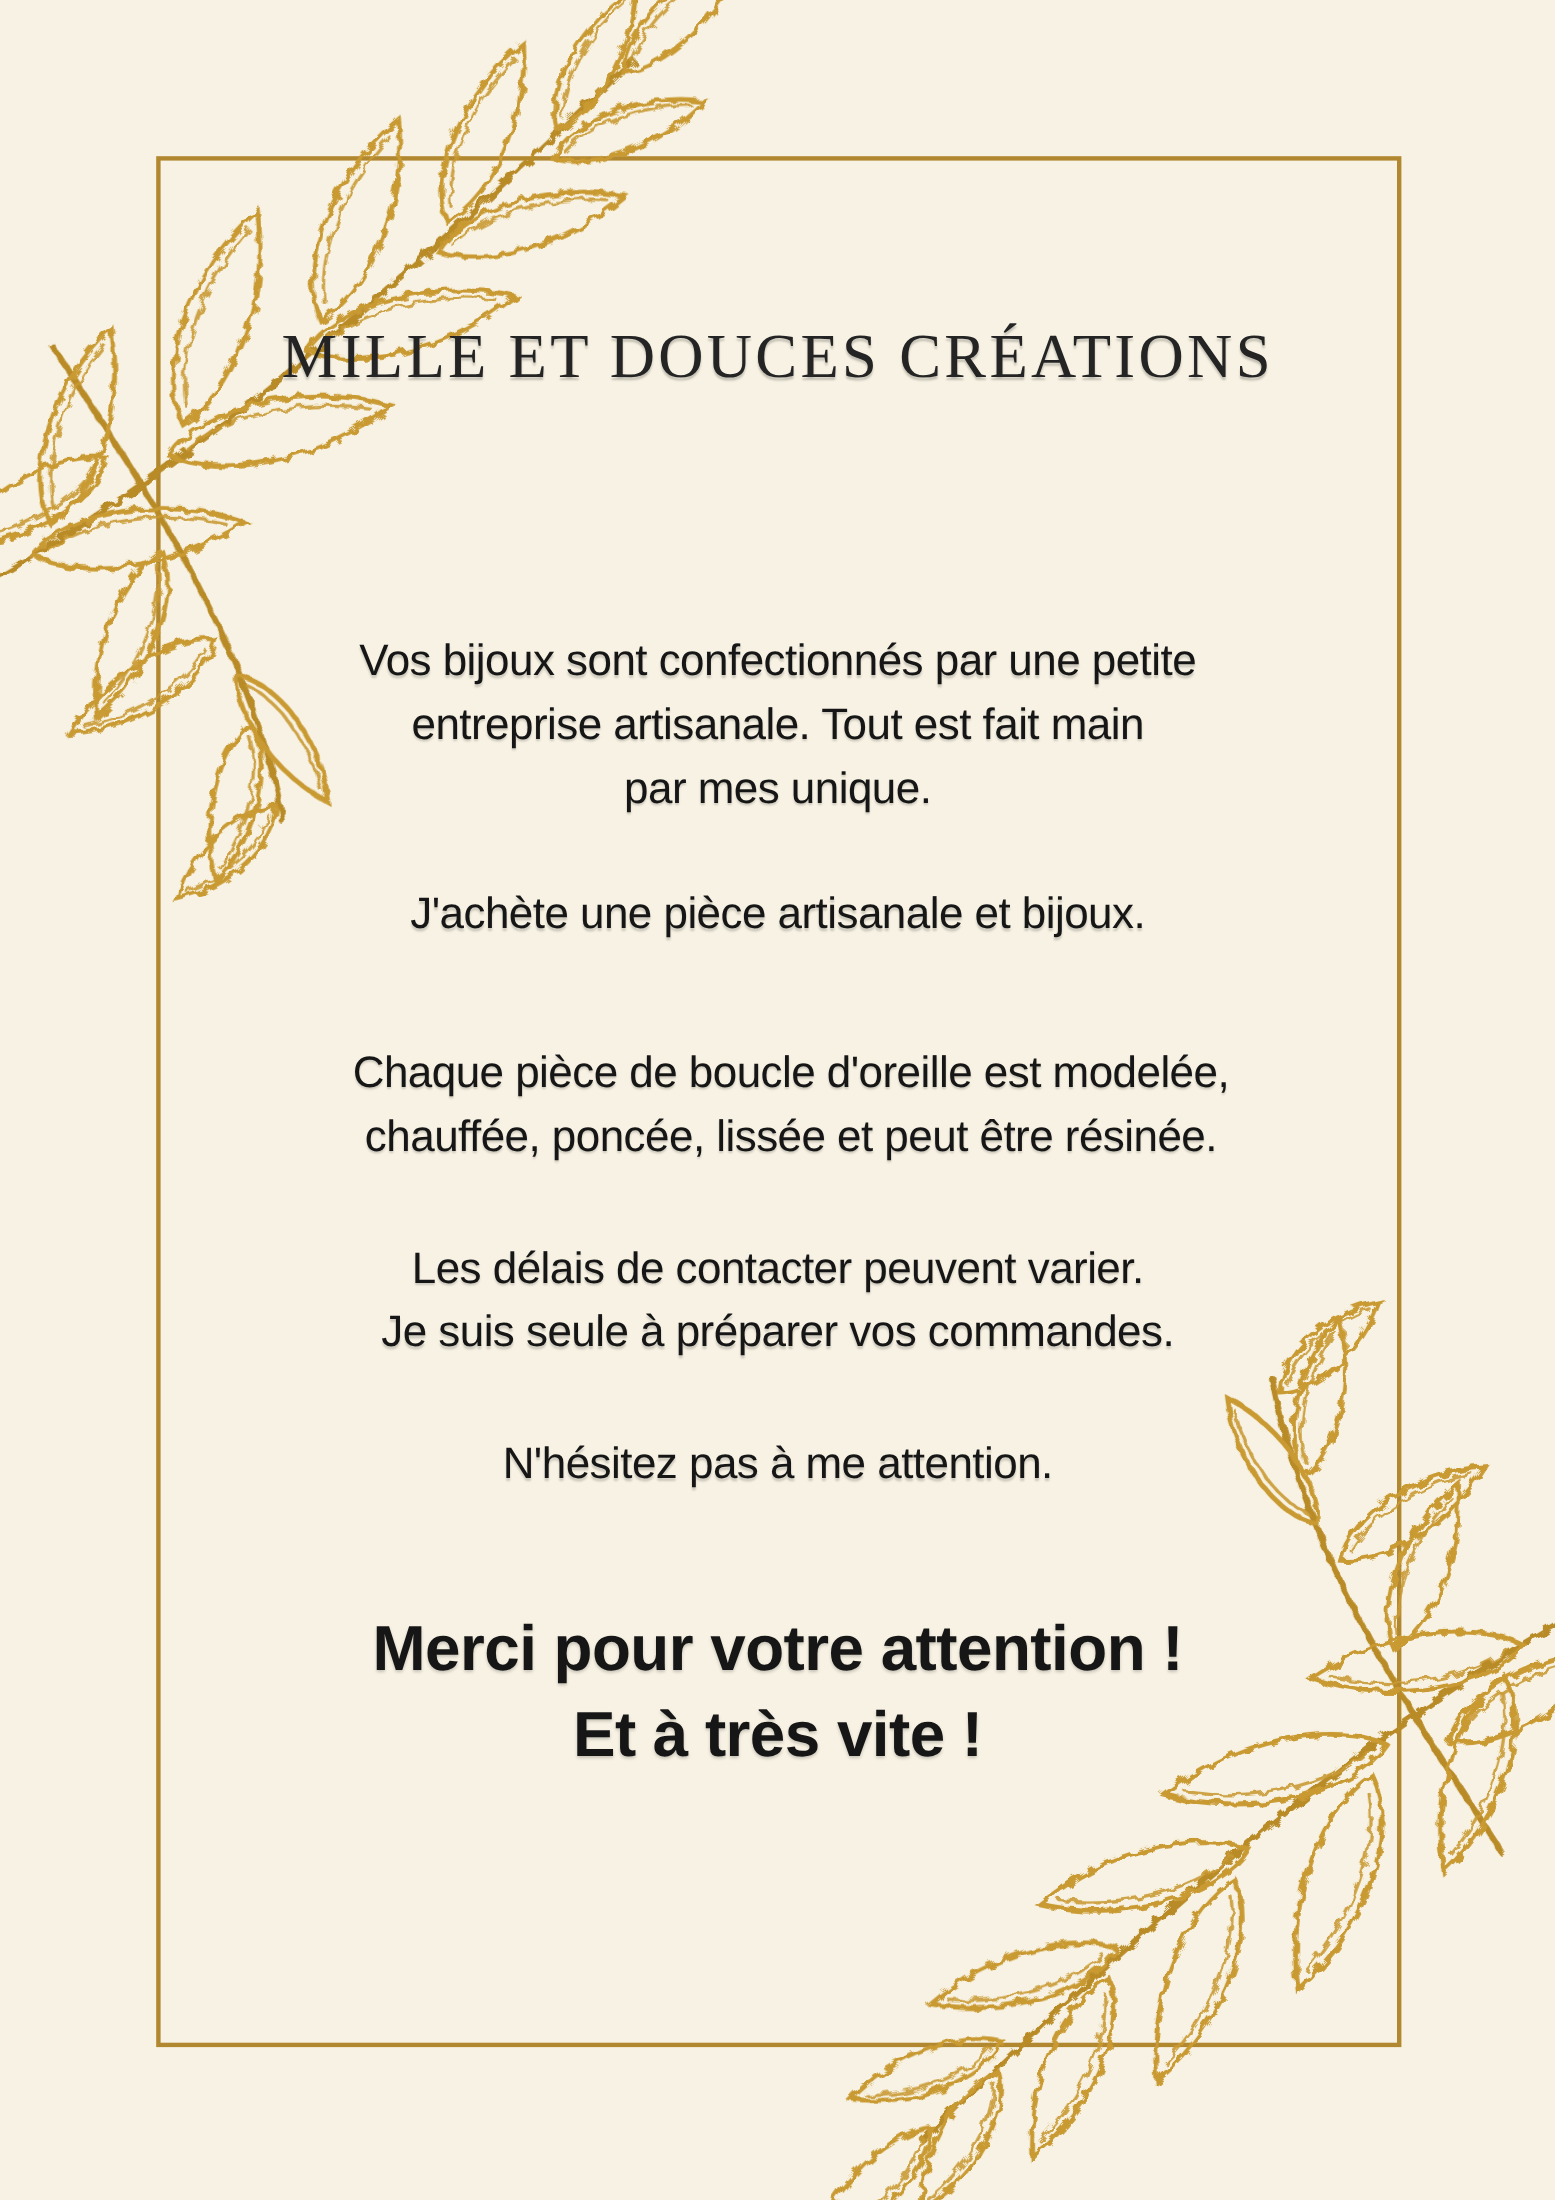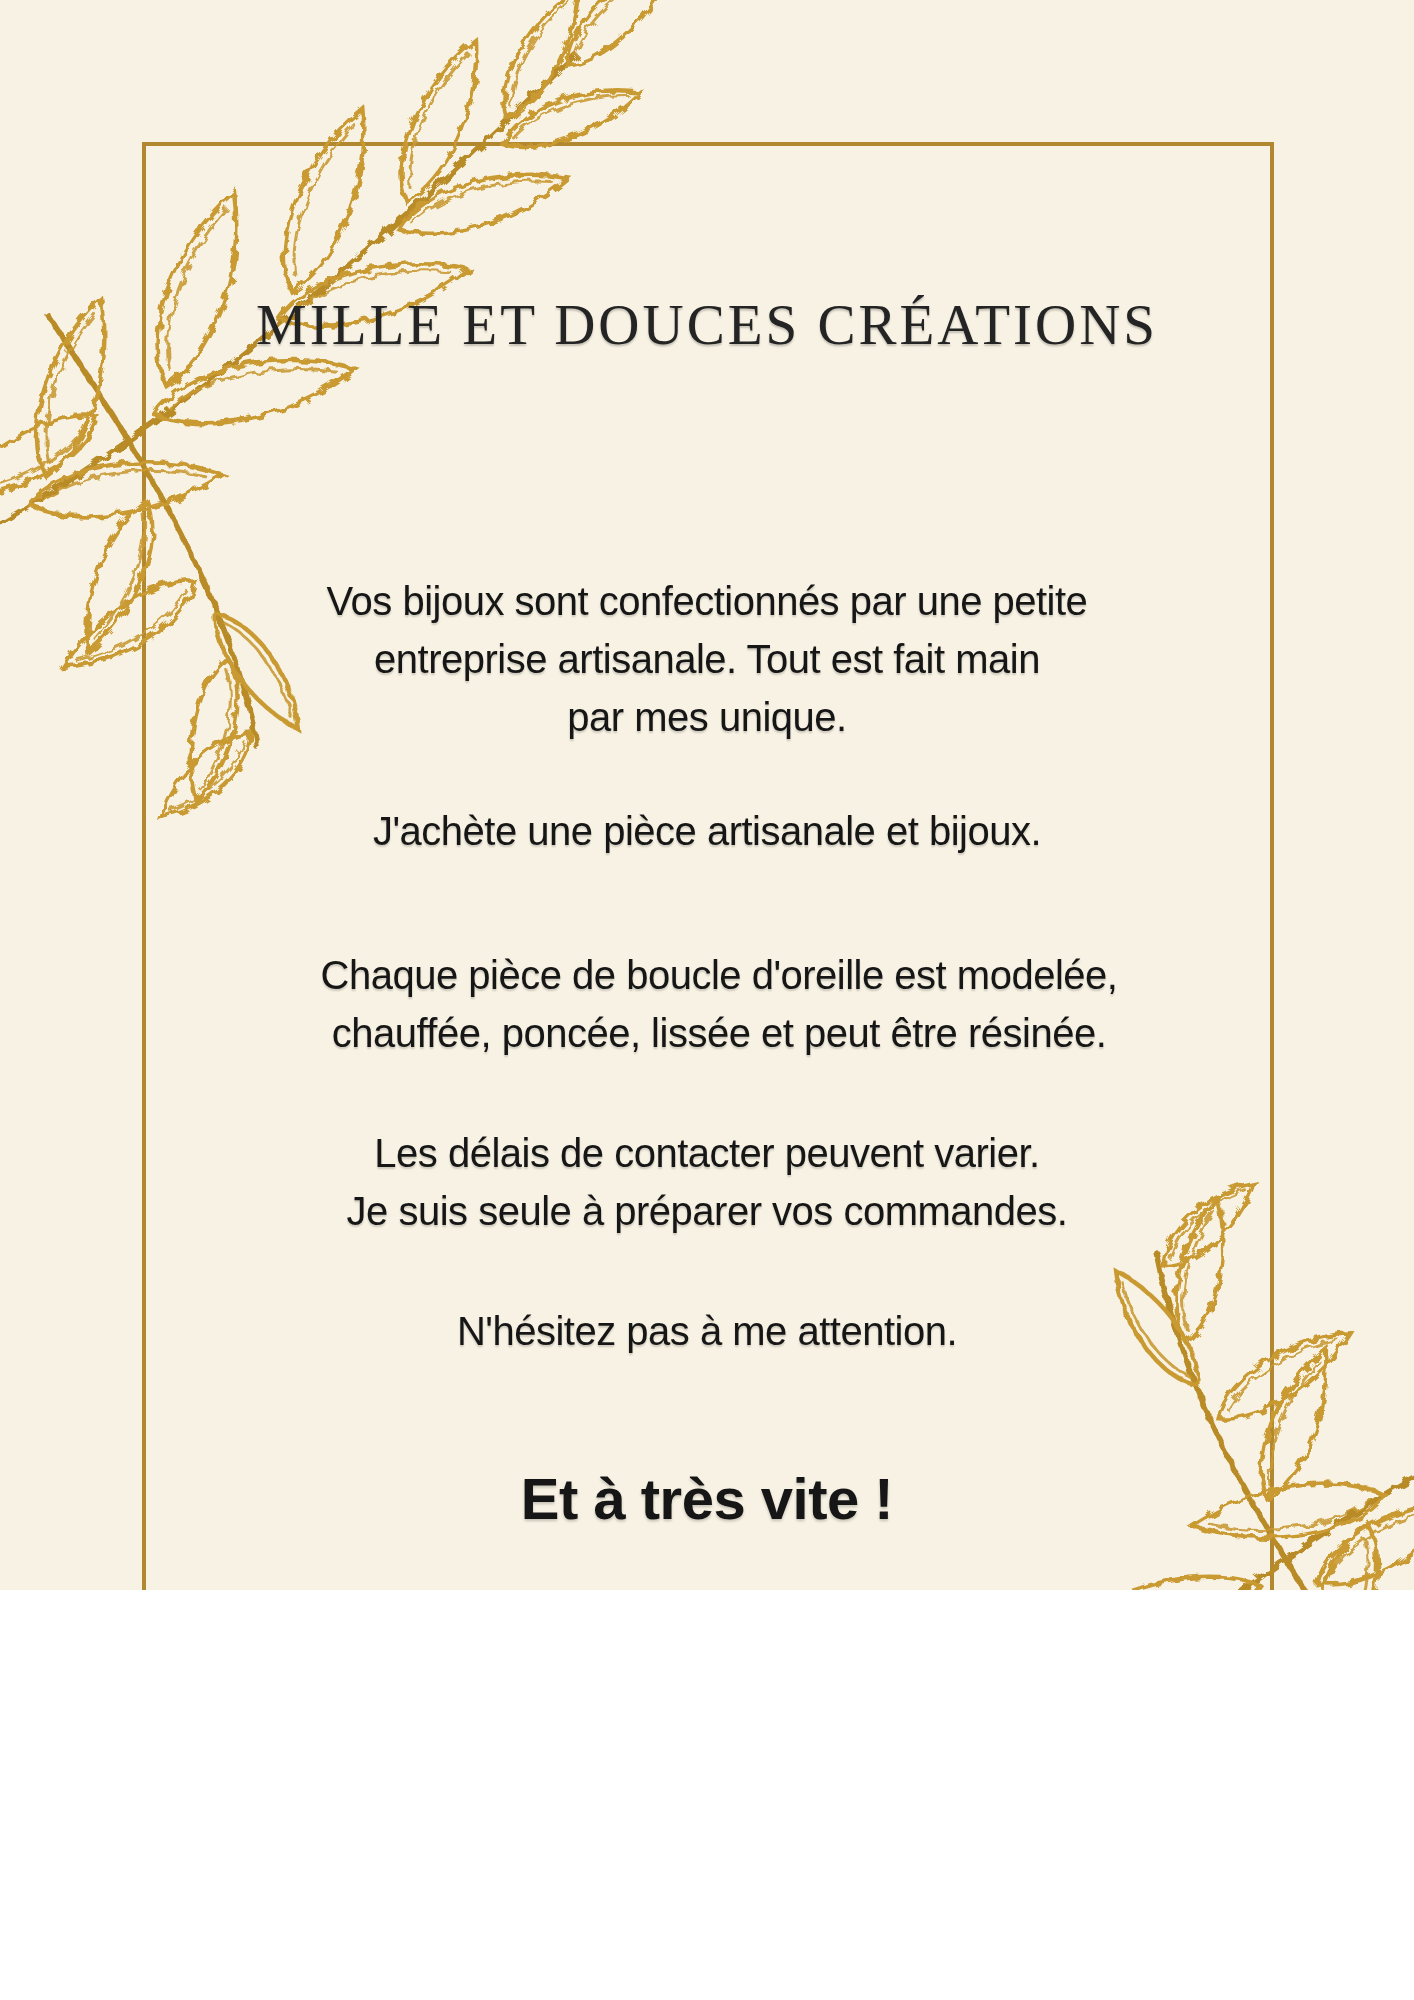--- a/index.html
+++ b/index.html
@@ -6,21 +6,21 @@
     --bg:#f7f2e3;
     --frame:#b1872f;
     --leaf:#c99a33;
     --stem:#b98b28;
     --title-color:#242424;
     --text-color:#161616;
   }
   html,body{margin:0;padding:0;}
   body{font-family:"Liberation Sans",sans-serif;background:#fff;}
   .page{
-    position:relative;width:1414px;height:1590px;
+    position:relative;width:1414px;height:2000px;
     background:var(--bg);overflow:hidden;
   }
   .frame{
     position:absolute;left:142px;top:142px;width:1124px;height:1711px;
     border:4px solid var(--frame);box-sizing:content-box;z-index:1;
   }
   .deco{position:absolute;left:0;top:0;z-index:2;pointer-events:none;}
   .lf{fill:none;stroke:var(--leaf);stroke-width:4.5;vector-effect:non-scaling-stroke;stroke-linecap:round;}
   .lf.thin{stroke-width:3;opacity:.9;}
   .stem{fill:none;stroke:var(--stem);stroke-width:5.5;stroke-linecap:round;}
@@ -118,18 +118,19 @@
       <p class="body-text p4">
         <span class="line">Les délais de contacter peuvent varier.</span>
         <span class="line">Je suis seule à préparer vos commandes.</span>
       </p>
 
       <p class="body-text p5">
         <span class="line">N'hésitez pas à me attention.</span>
       </p>
 
       <p class="closing">
+        <span class="line">Merci pour votre attention !</span>
         <span class="line">Et à très vite !</span>
       </p>
     </div>
   </div>
 
 </div>
 
 </body></html>

